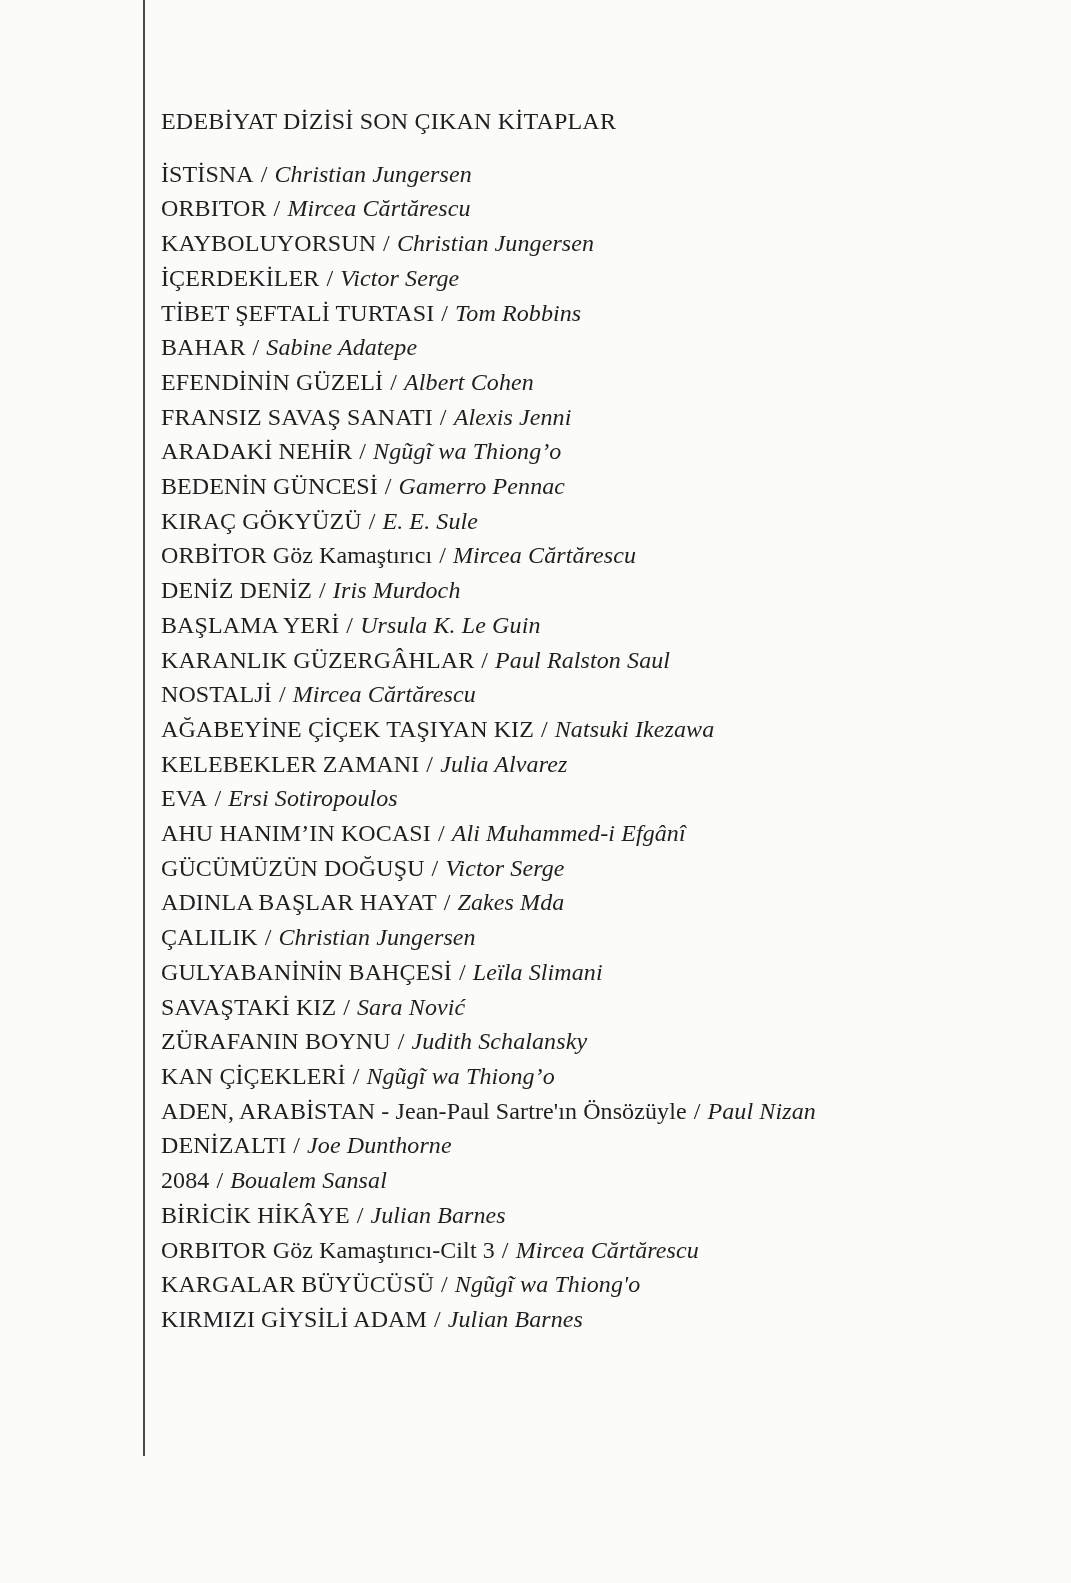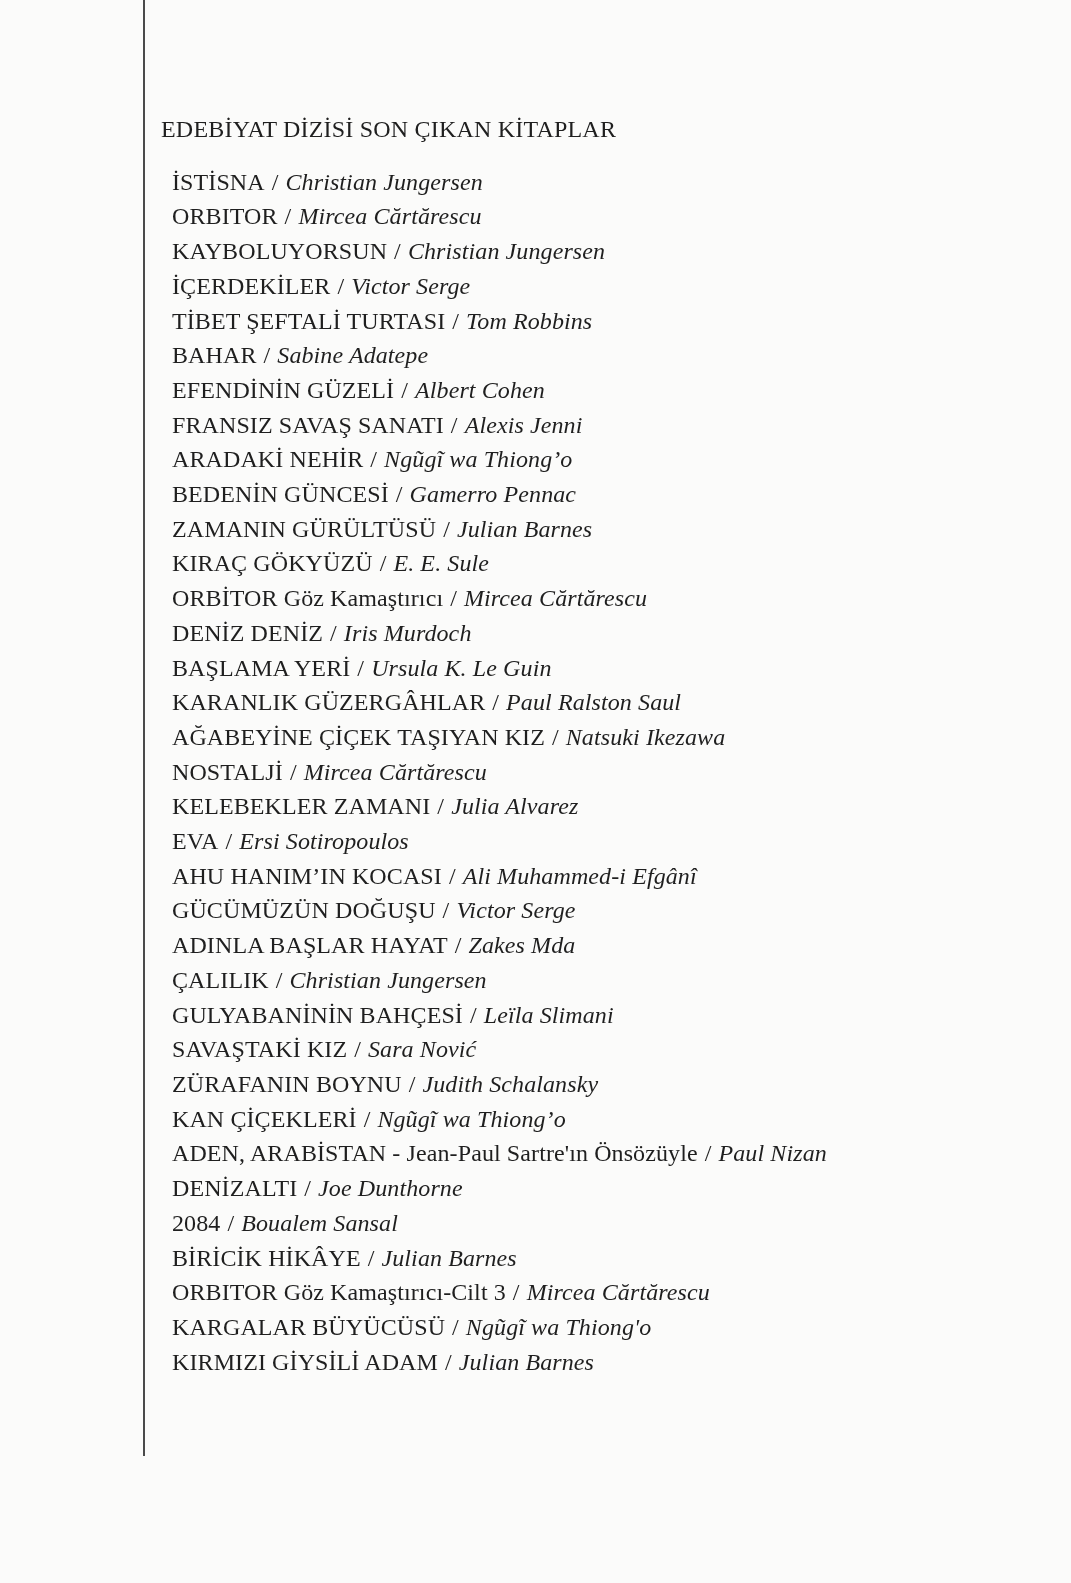--- a/index.html
+++ b/index.html
@@ -19,34 +19,34 @@
     position: absolute;
     left: 143px;
     top: 0;
     width: 2px;
     height: 1456px;
     background: #4a4a4a;
   }
   .content {
     position: absolute;
     left: 161px;
-    top: 112px;
+    top: 104px;
     width: 880px;
   }
   .page-title {
     font-size: 24px;
     font-weight: normal;
     line-height: 34.7px;
     margin: 0 0 18px 0;
     letter-spacing: 0.2px;
     white-space: nowrap;
   }
   .book-list {
     list-style: none;
-    margin: 11px;
+    margin: 0;
     padding: 0;
   }
   .book-list li {
     font-size: 24px;
     line-height: 34.7px;
     white-space: nowrap;
     letter-spacing: 0.1px;
   }
   .book-title {
     font-style: normal;
@@ -69,28 +69,27 @@
         <li><span class="book-title">İSTİSNA</span><span class="sep">/</span><span class="book-author">Christian Jungersen</span></li>
         <li><span class="book-title">ORBITOR</span><span class="sep">/</span><span class="book-author">Mircea Cărtărescu</span></li>
         <li><span class="book-title">KAYBOLUYORSUN</span><span class="sep">/</span><span class="book-author">Christian Jungersen</span></li>
         <li><span class="book-title">İÇERDEKİLER</span><span class="sep">/</span><span class="book-author">Victor Serge</span></li>
         <li><span class="book-title">TİBET ŞEFTALİ TURTASI</span><span class="sep">/</span><span class="book-author">Tom Robbins</span></li>
         <li><span class="book-title">BAHAR</span><span class="sep">/</span><span class="book-author">Sabine Adatepe</span></li>
         <li><span class="book-title">EFENDİNİN GÜZELİ</span><span class="sep">/</span><span class="book-author">Albert Cohen</span></li>
         <li><span class="book-title">FRANSIZ SAVAŞ SANATI</span><span class="sep">/</span><span class="book-author">Alexis Jenni</span></li>
         <li><span class="book-title">ARADAKİ NEHİR</span><span class="sep">/</span><span class="book-author">Ngũgĩ wa Thiong’o</span></li>
         <li><span class="book-title">BEDENİN GÜNCESİ</span><span class="sep">/</span><span class="book-author">Gamerro Pennac</span></li>
-        <li><span class="book-title">ZAMANIN GÜRÜLTÜSÜ</span><span class="sep">/</span><span class="book-author">Julian Barnes</span></li>
         <li><span class="book-title">KIRAÇ GÖKYÜZÜ</span><span class="sep">/</span><span class="book-author">E. E. Sule</span></li>
         <li><span class="book-title">ORBİTOR Göz Kamaştırıcı</span><span class="sep">/</span><span class="book-author">Mircea Cărtărescu</span></li>
         <li><span class="book-title">DENİZ DENİZ</span><span class="sep">/</span><span class="book-author">Iris Murdoch</span></li>
         <li><span class="book-title">BAŞLAMA YERİ</span><span class="sep">/</span><span class="book-author">Ursula K. Le Guin</span></li>
         <li><span class="book-title">KARANLIK GÜZERGÂHLAR</span><span class="sep">/</span><span class="book-author">Paul Ralston Saul</span></li>
+        <li><span class="book-title">NOSTALJİ</span><span class="sep">/</span><span class="book-author">Mircea Cărtărescu</span></li>
         <li><span class="book-title">AĞABEYİNE ÇİÇEK TAŞIYAN KIZ</span><span class="sep">/</span><span class="book-author">Natsuki Ikezawa</span></li>
-        <li><span class="book-title">NOSTALJİ</span><span class="sep">/</span><span class="book-author">Mircea Cărtărescu</span></li>
         <li><span class="book-title">KELEBEKLER ZAMANI</span><span class="sep">/</span><span class="book-author">Julia Alvarez</span></li>
         <li><span class="book-title">EVA</span><span class="sep">/</span><span class="book-author">Ersi Sotiropoulos</span></li>
         <li><span class="book-title">AHU HANIM’IN KOCASI</span><span class="sep">/</span><span class="book-author">Ali Muhammed-i Efgânî</span></li>
         <li><span class="book-title">GÜCÜMÜZÜN DOĞUŞU</span><span class="sep">/</span><span class="book-author">Victor Serge</span></li>
         <li><span class="book-title">ADINLA BAŞLAR HAYAT</span><span class="sep">/</span><span class="book-author">Zakes Mda</span></li>
         <li><span class="book-title">ÇALILIK</span><span class="sep">/</span><span class="book-author">Christian Jungersen</span></li>
         <li><span class="book-title">GULYABANİNİN BAHÇESİ</span><span class="sep">/</span><span class="book-author">Leïla Slimani</span></li>
         <li><span class="book-title">SAVAŞTAKİ KIZ</span><span class="sep">/</span><span class="book-author">Sara Nović</span></li>
         <li><span class="book-title">ZÜRAFANIN BOYNU</span><span class="sep">/</span><span class="book-author">Judith Schalansky</span></li>
         <li><span class="book-title">KAN ÇİÇEKLERİ</span><span class="sep">/</span><span class="book-author">Ngũgĩ wa Thiong’o</span></li>

